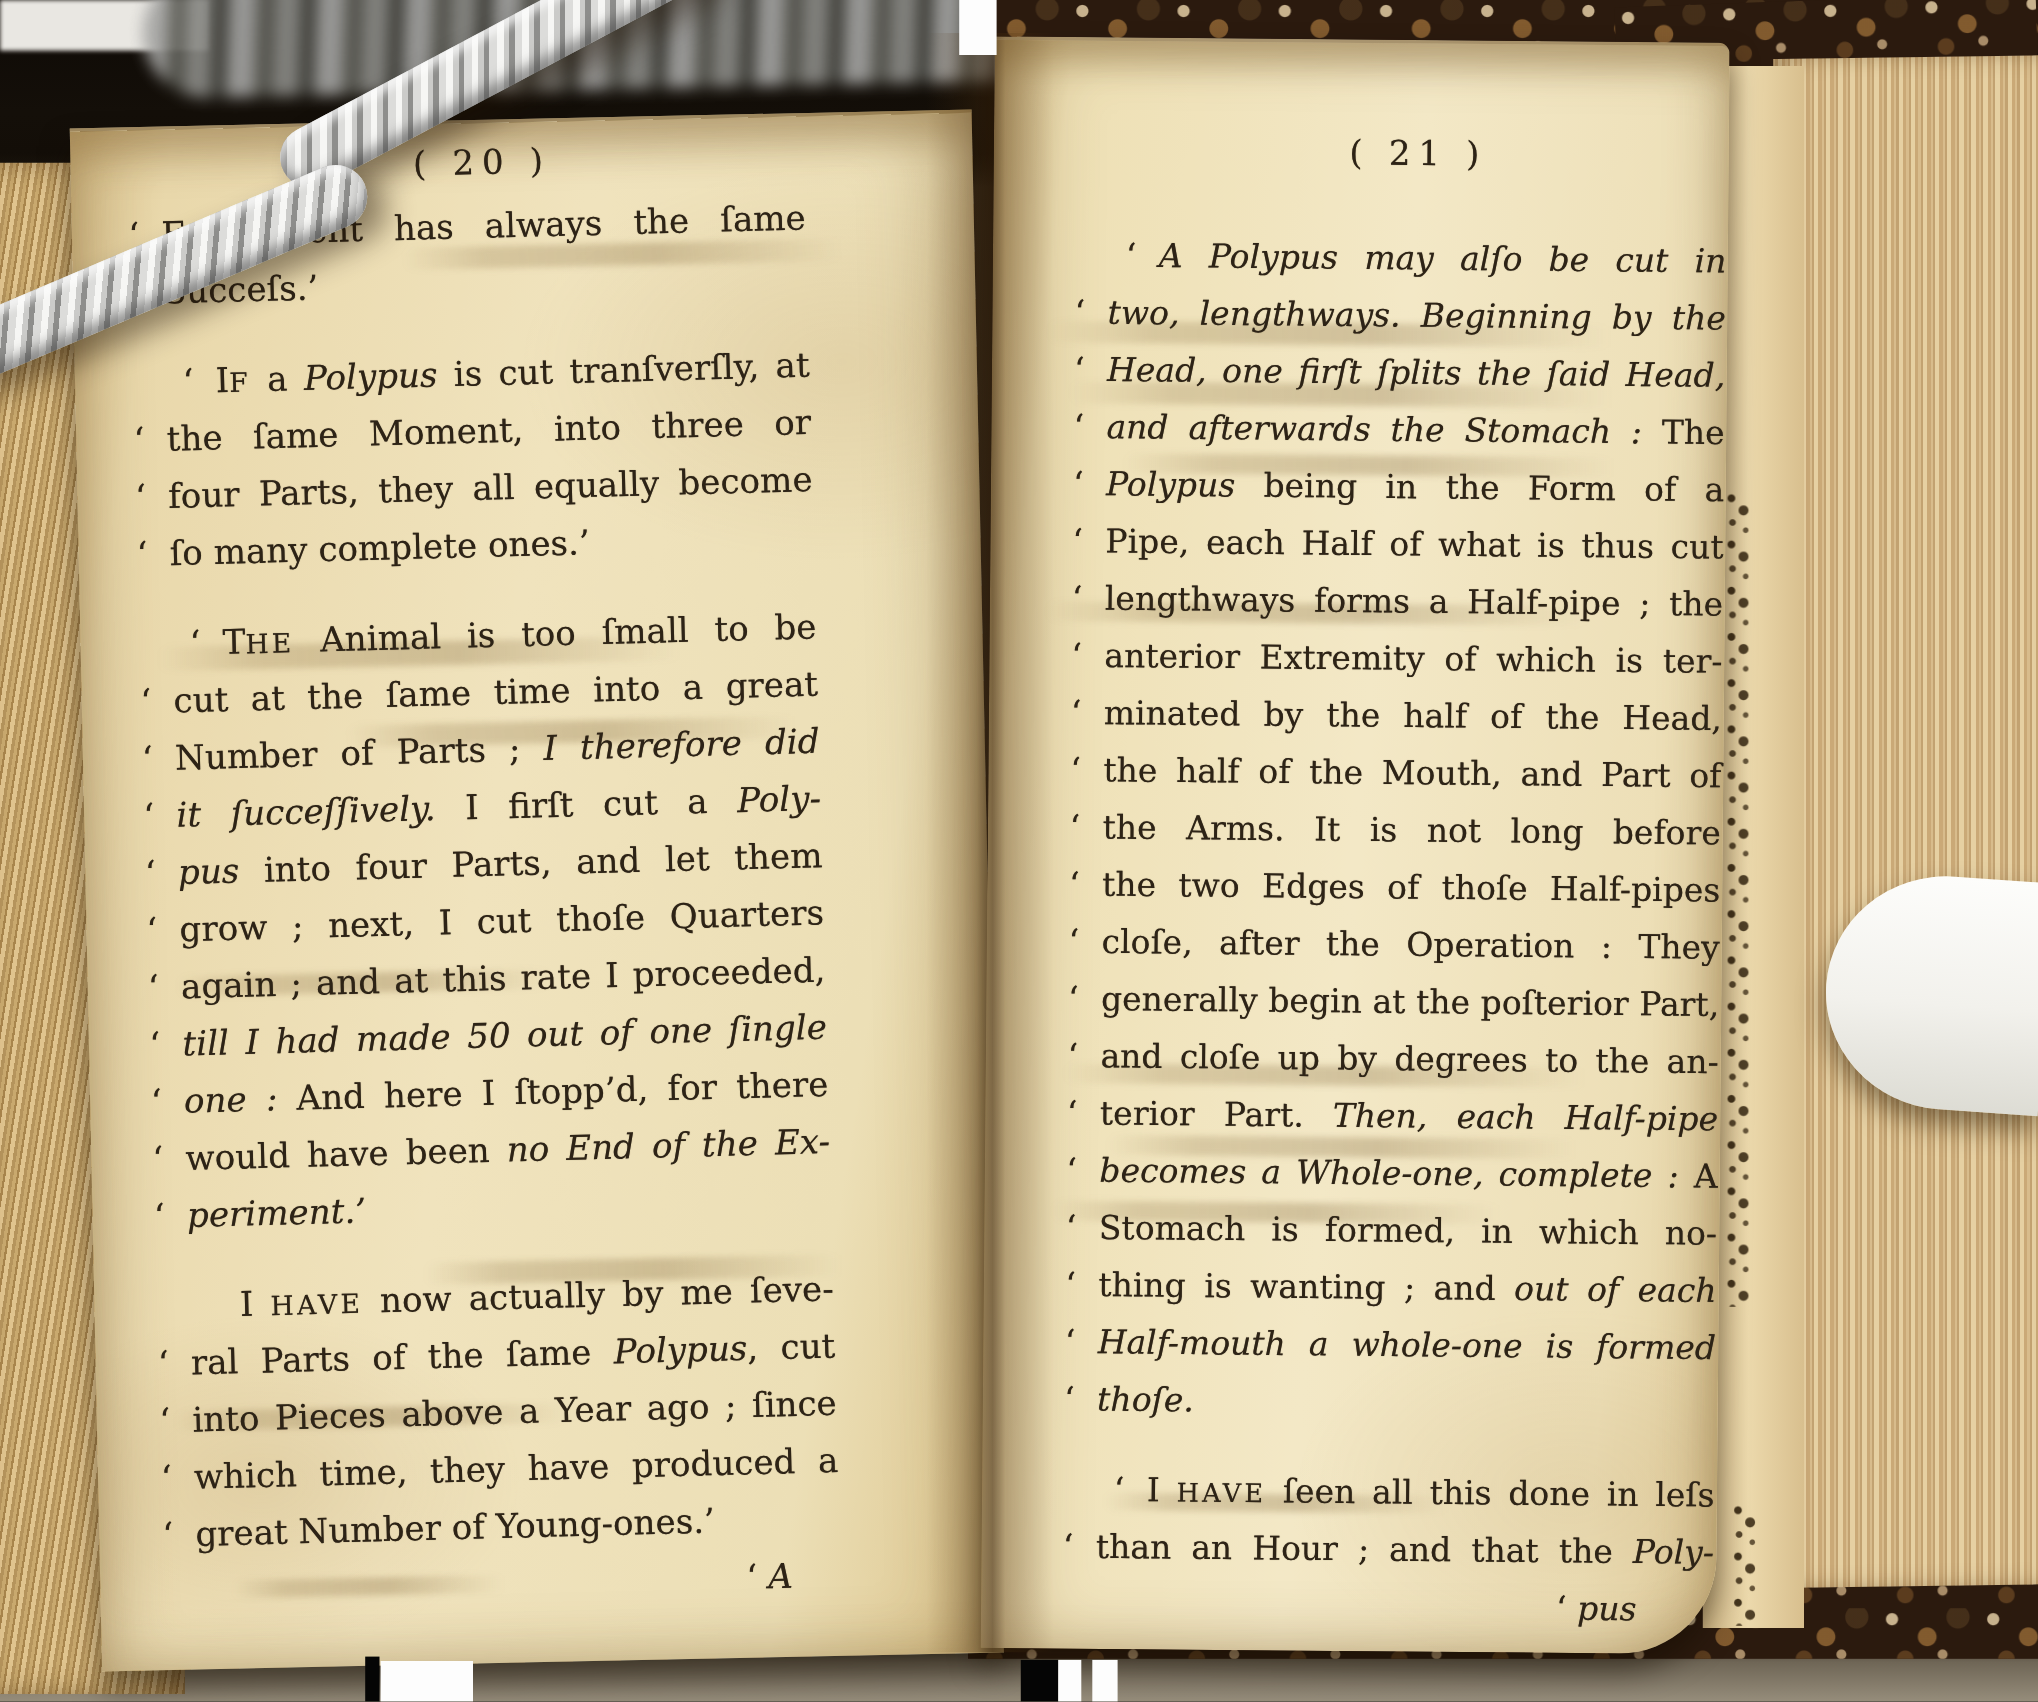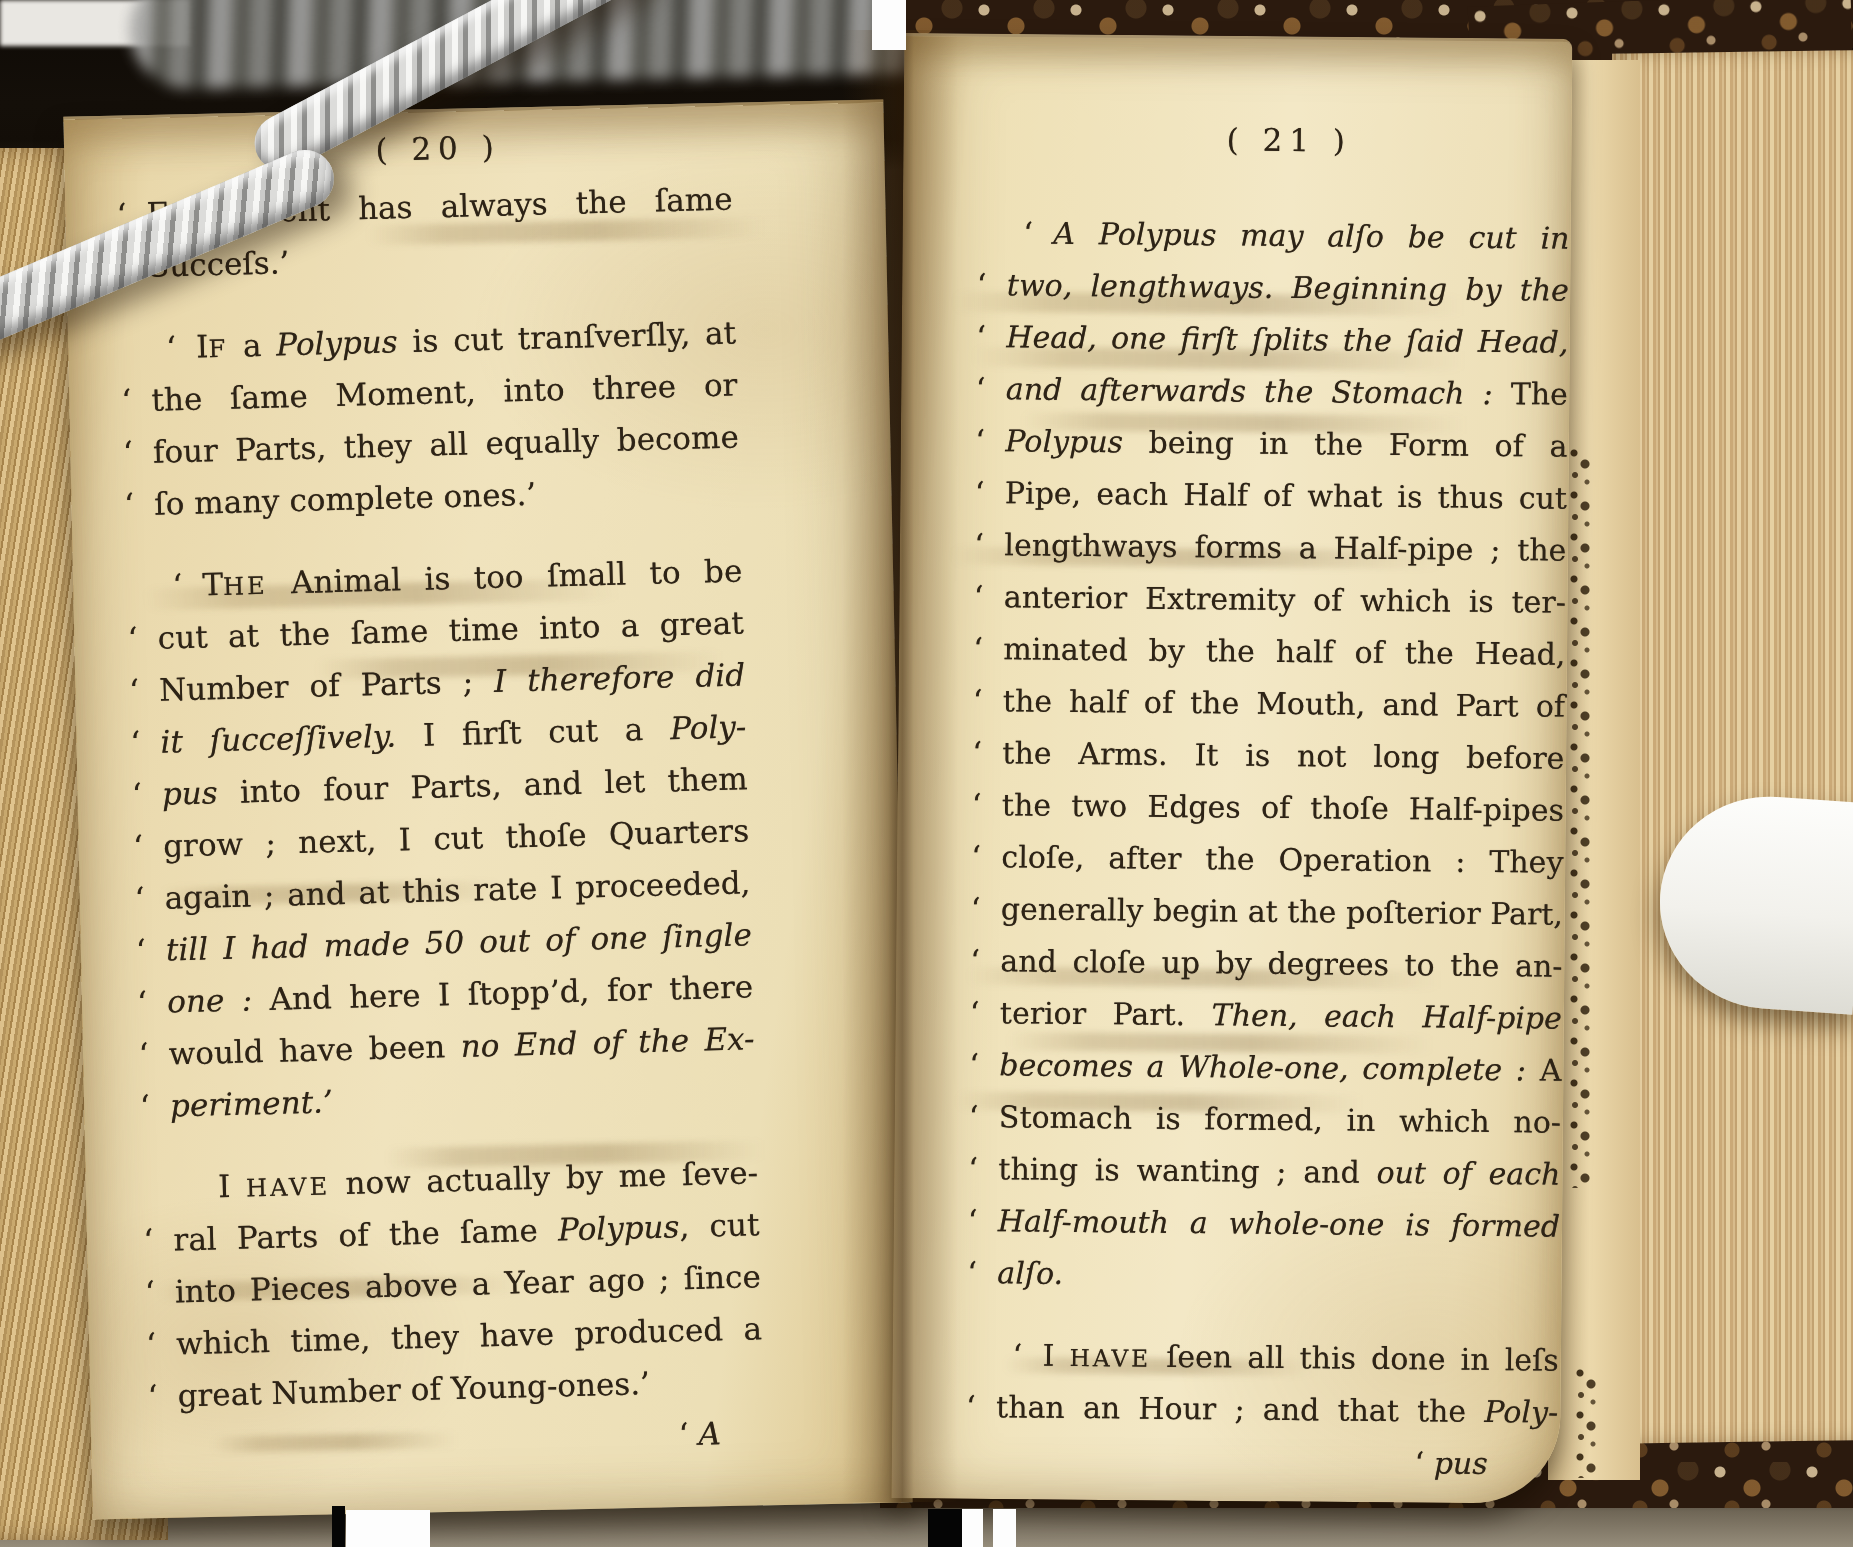--- a/index.html
+++ b/index.html
@@ -194,21 +194,21 @@
         <div class="line"><span class="q">‘</span><span class="s-r">the Arms.  It is not long before</span></div>
         <div class="line"><span class="q">‘</span><span class="s-r">the two Edges of thoſe Half-pipes</span></div>
         <div class="line"><span class="q">‘</span><span class="s-r">cloſe, after the Operation :  They</span></div>
         <div class="line"><span class="q">‘</span><span class="s-r">generally begin at the poſterior Part,</span></div>
         <div class="line"><span class="q">‘</span><span class="s-r">and cloſe up by degrees to the an-</span></div>
         <div class="line"><span class="q">‘</span><span class="s-r">terior Part.  </span><span class="s-i">Then, each Half-pipe</span></div>
         <div class="line"><span class="q">‘</span><span class="s-i">becomes a Whole-one, complete :</span><span class="s-r">  A</span></div>
         <div class="line"><span class="q">‘</span><span class="s-r">Stomach is formed, in which no-</span></div>
         <div class="line"><span class="q">‘</span><span class="s-r">thing is wanting ; and </span><span class="s-i">out of each</span></div>
         <div class="line"><span class="q">‘</span><span class="s-i">Half-mouth a whole-one is formed</span></div>
-        <div class="line a-left"><span class="q">‘</span><span class="s-i">alſo.</span></div>
+        <div class="line a-left"><span class="q">‘</span><span class="s-i">thoſe.</span></div>
         <div class="gap"></div>
         <div class="line ind"><span class="q">‘</span><span class="s-r">I </span><span class="s-sc">HAVE</span><span class="s-r"> ſeen all this done in leſs</span></div>
         <div class="line"><span class="q">‘</span><span class="s-r">than an Hour ; and that the </span><span class="s-i">Poly-</span></div>
       </div>
     <div class="catchword"><span class="s-r">‘ </span><span class="s-i">pus</span></div>
   </div>
 
   <div class="abs braid braid-a"></div>
   <div class="abs braid braid-b"></div>
 

